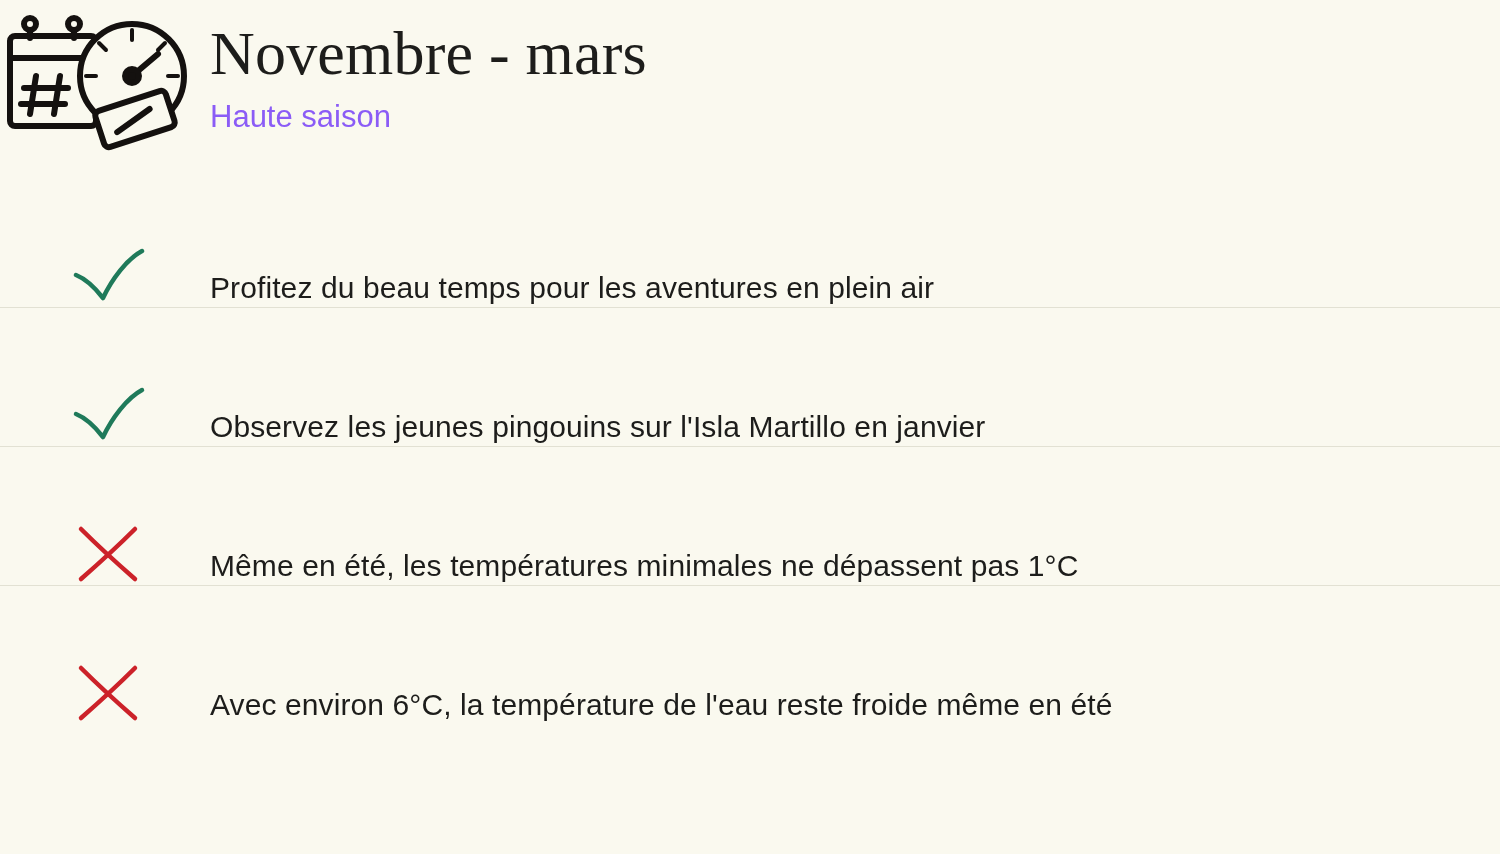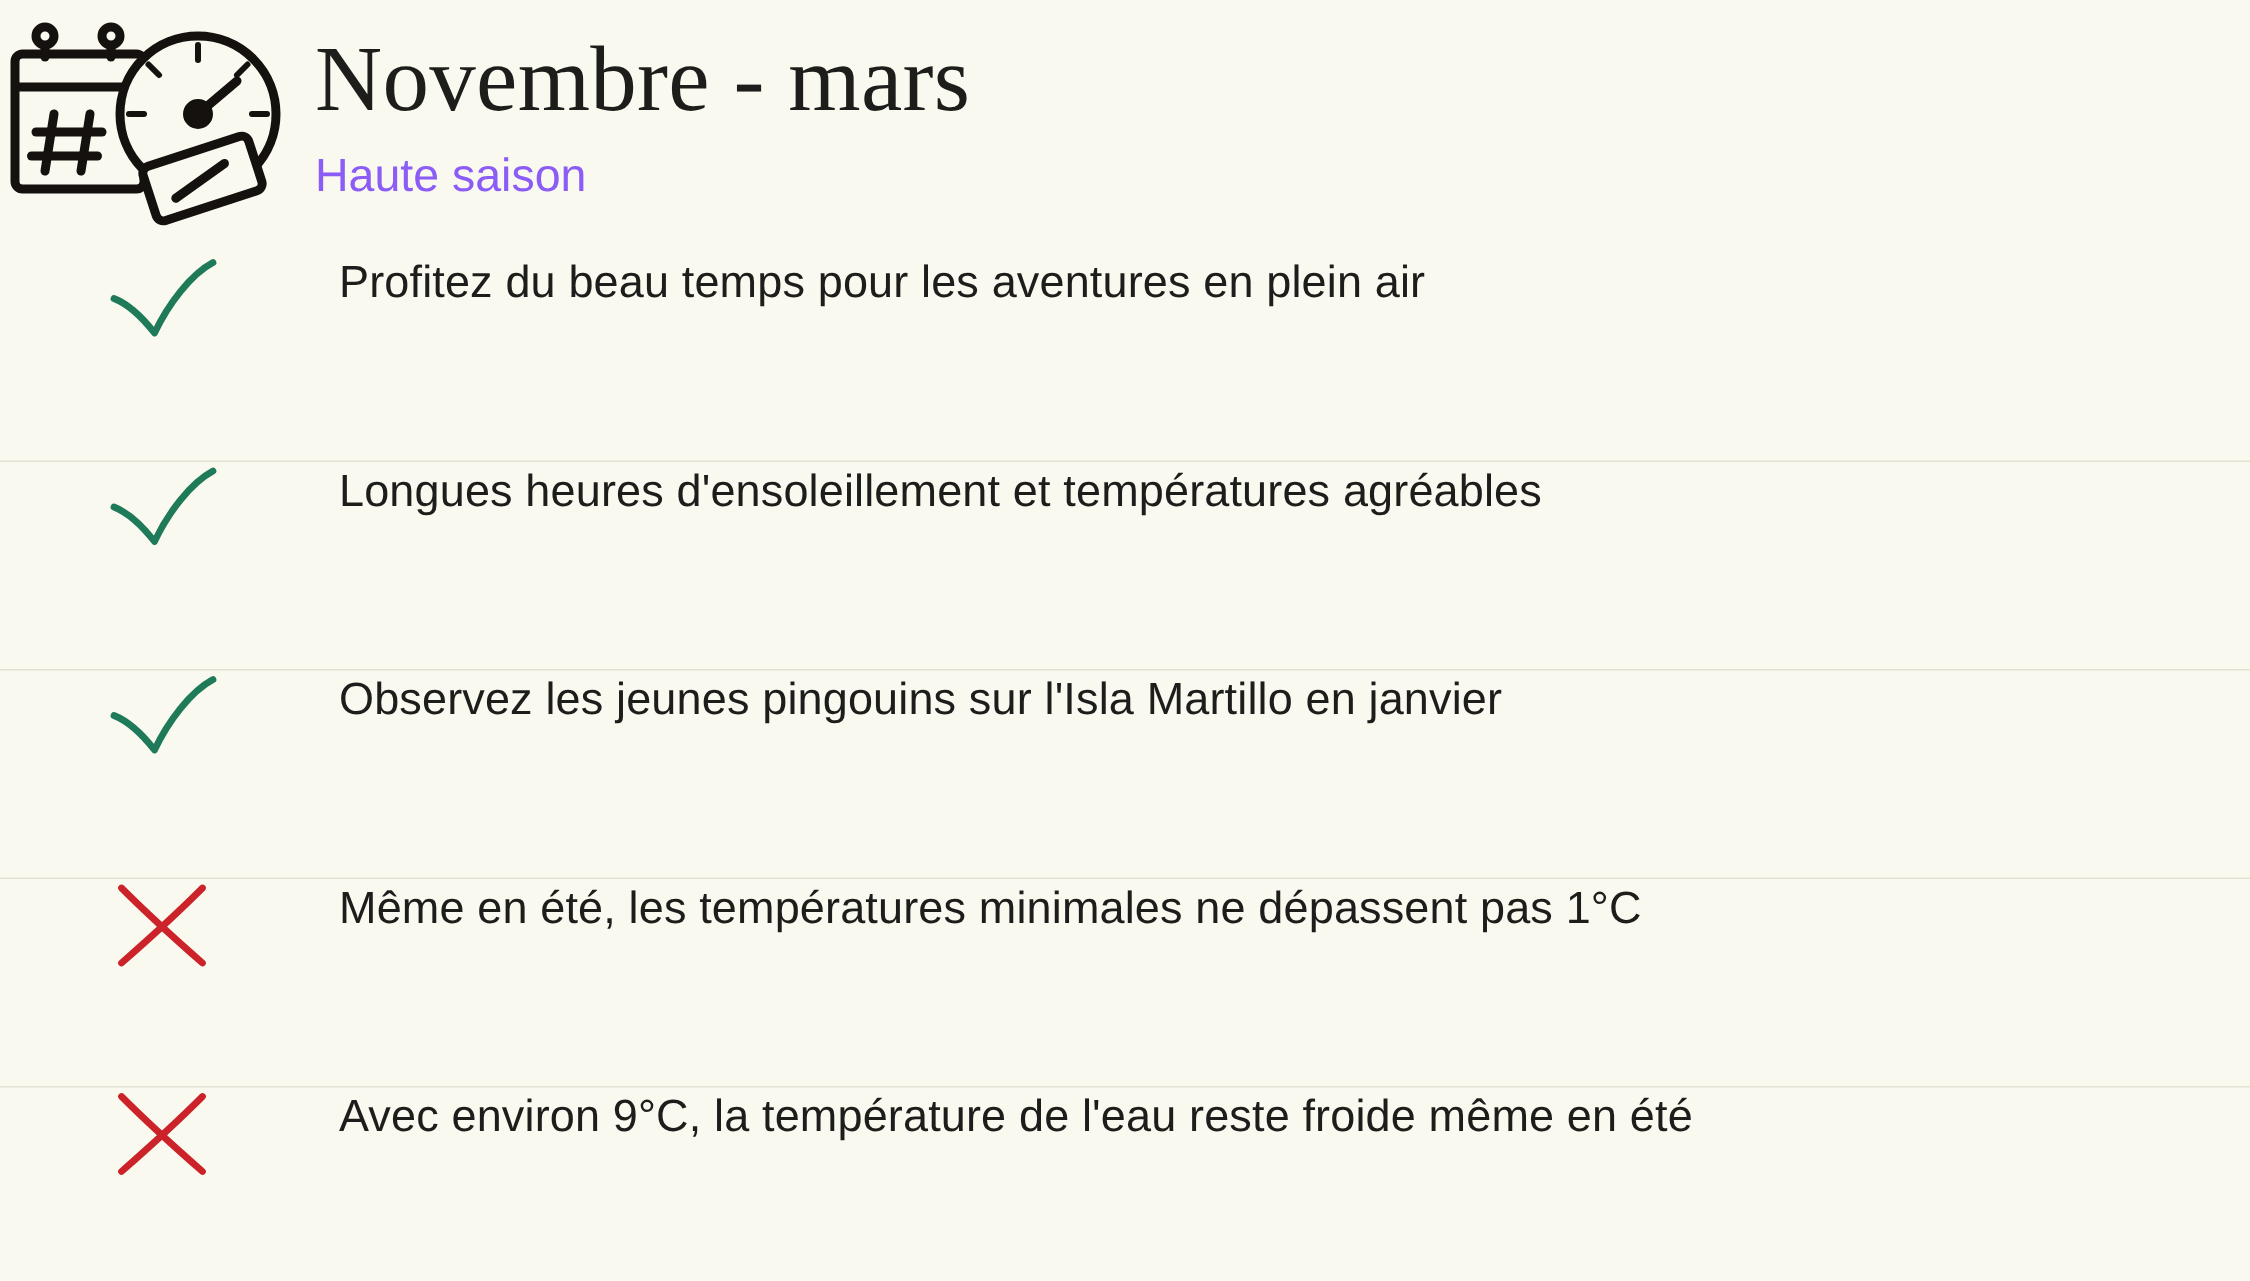--- a/index.html
+++ b/index.html
@@ -61,25 +61,24 @@
     white-space: nowrap;
   }
 
   
   .rows {
     display: flex;
     flex-direction: column;
   }
   .row {
     display: flex;
-    align-items: flex-start;
+    align-items: flex-end;
     height: 139px;
     border-top: 1px solid #e2e1d3;
     box-sizing: border-box;
-    gap: 16px;
   }
   .row:first-child {
     border-top: 1px solid transparent;
   }
   .row-icon {
     width: 210px;
     min-width: 210px;
     display: flex;
     align-items: center;
     justify-content: center;
@@ -160,28 +159,20 @@
 
     <div class="row">
       <div class="row-icon">
         <svg width="78" height="62" viewBox="0 0 78 62" aria-hidden="true">
           <path d="M6 30 C16 34 26 44 33 53 C42 34 57 14 72 6" fill="none" stroke="#1f7a5a" stroke-width="4.5" stroke-linecap="round" stroke-linejoin="round"></path>
         </svg>
       </div>
       <div class="row-text">Profitez du beau temps pour les aventures en plein air</div>
     </div>
 
-    <div class="row">
-      <div class="row-icon">
-        <svg width="78" height="62" viewBox="0 0 78 62" aria-hidden="true">
-          <path d="M6 30 C16 34 26 44 33 53 C42 34 57 14 72 6" fill="none" stroke="#1f7a5a" stroke-width="4.5" stroke-linecap="round" stroke-linejoin="round"></path>
-        </svg>
-      </div>
-      <div class="row-text">Longues heures d'ensoleillement et températures agréables</div>
-    </div>
 
     <div class="row">
       <div class="row-icon">
         <svg width="78" height="62" viewBox="0 0 78 62" aria-hidden="true">
           <path d="M6 30 C16 34 26 44 33 53 C42 34 57 14 72 6" fill="none" stroke="#1f7a5a" stroke-width="4.5" stroke-linecap="round" stroke-linejoin="round"></path>
         </svg>
       </div>
       <div class="row-text">Observez les jeunes pingouins sur l'Isla Martillo en janvier</div>
     </div>
 
@@ -195,17 +186,17 @@
       <div class="row-text">Même en été, les températures minimales ne dépassent pas 1°C</div>
     </div>
 
     <div class="row">
       <div class="row-icon">
         <svg width="72" height="62" viewBox="0 0 72 62" aria-hidden="true">
           <path d="M8 6 C22 20 46 42 62 56" fill="none" stroke="#cc2229" stroke-width="4.5" stroke-linecap="round"></path>
           <path d="M62 6 C48 20 24 42 8 56" fill="none" stroke="#cc2229" stroke-width="4.5" stroke-linecap="round"></path>
         </svg>
       </div>
-      <div class="row-text">Avec environ 9°C, la température de l'eau reste froide même en été</div>
+      <div class="row-text">Avec environ 6°C, la température de l'eau reste froide même en été</div>
     </div>
 
   </div>
 </div>
 
 </body></html>

